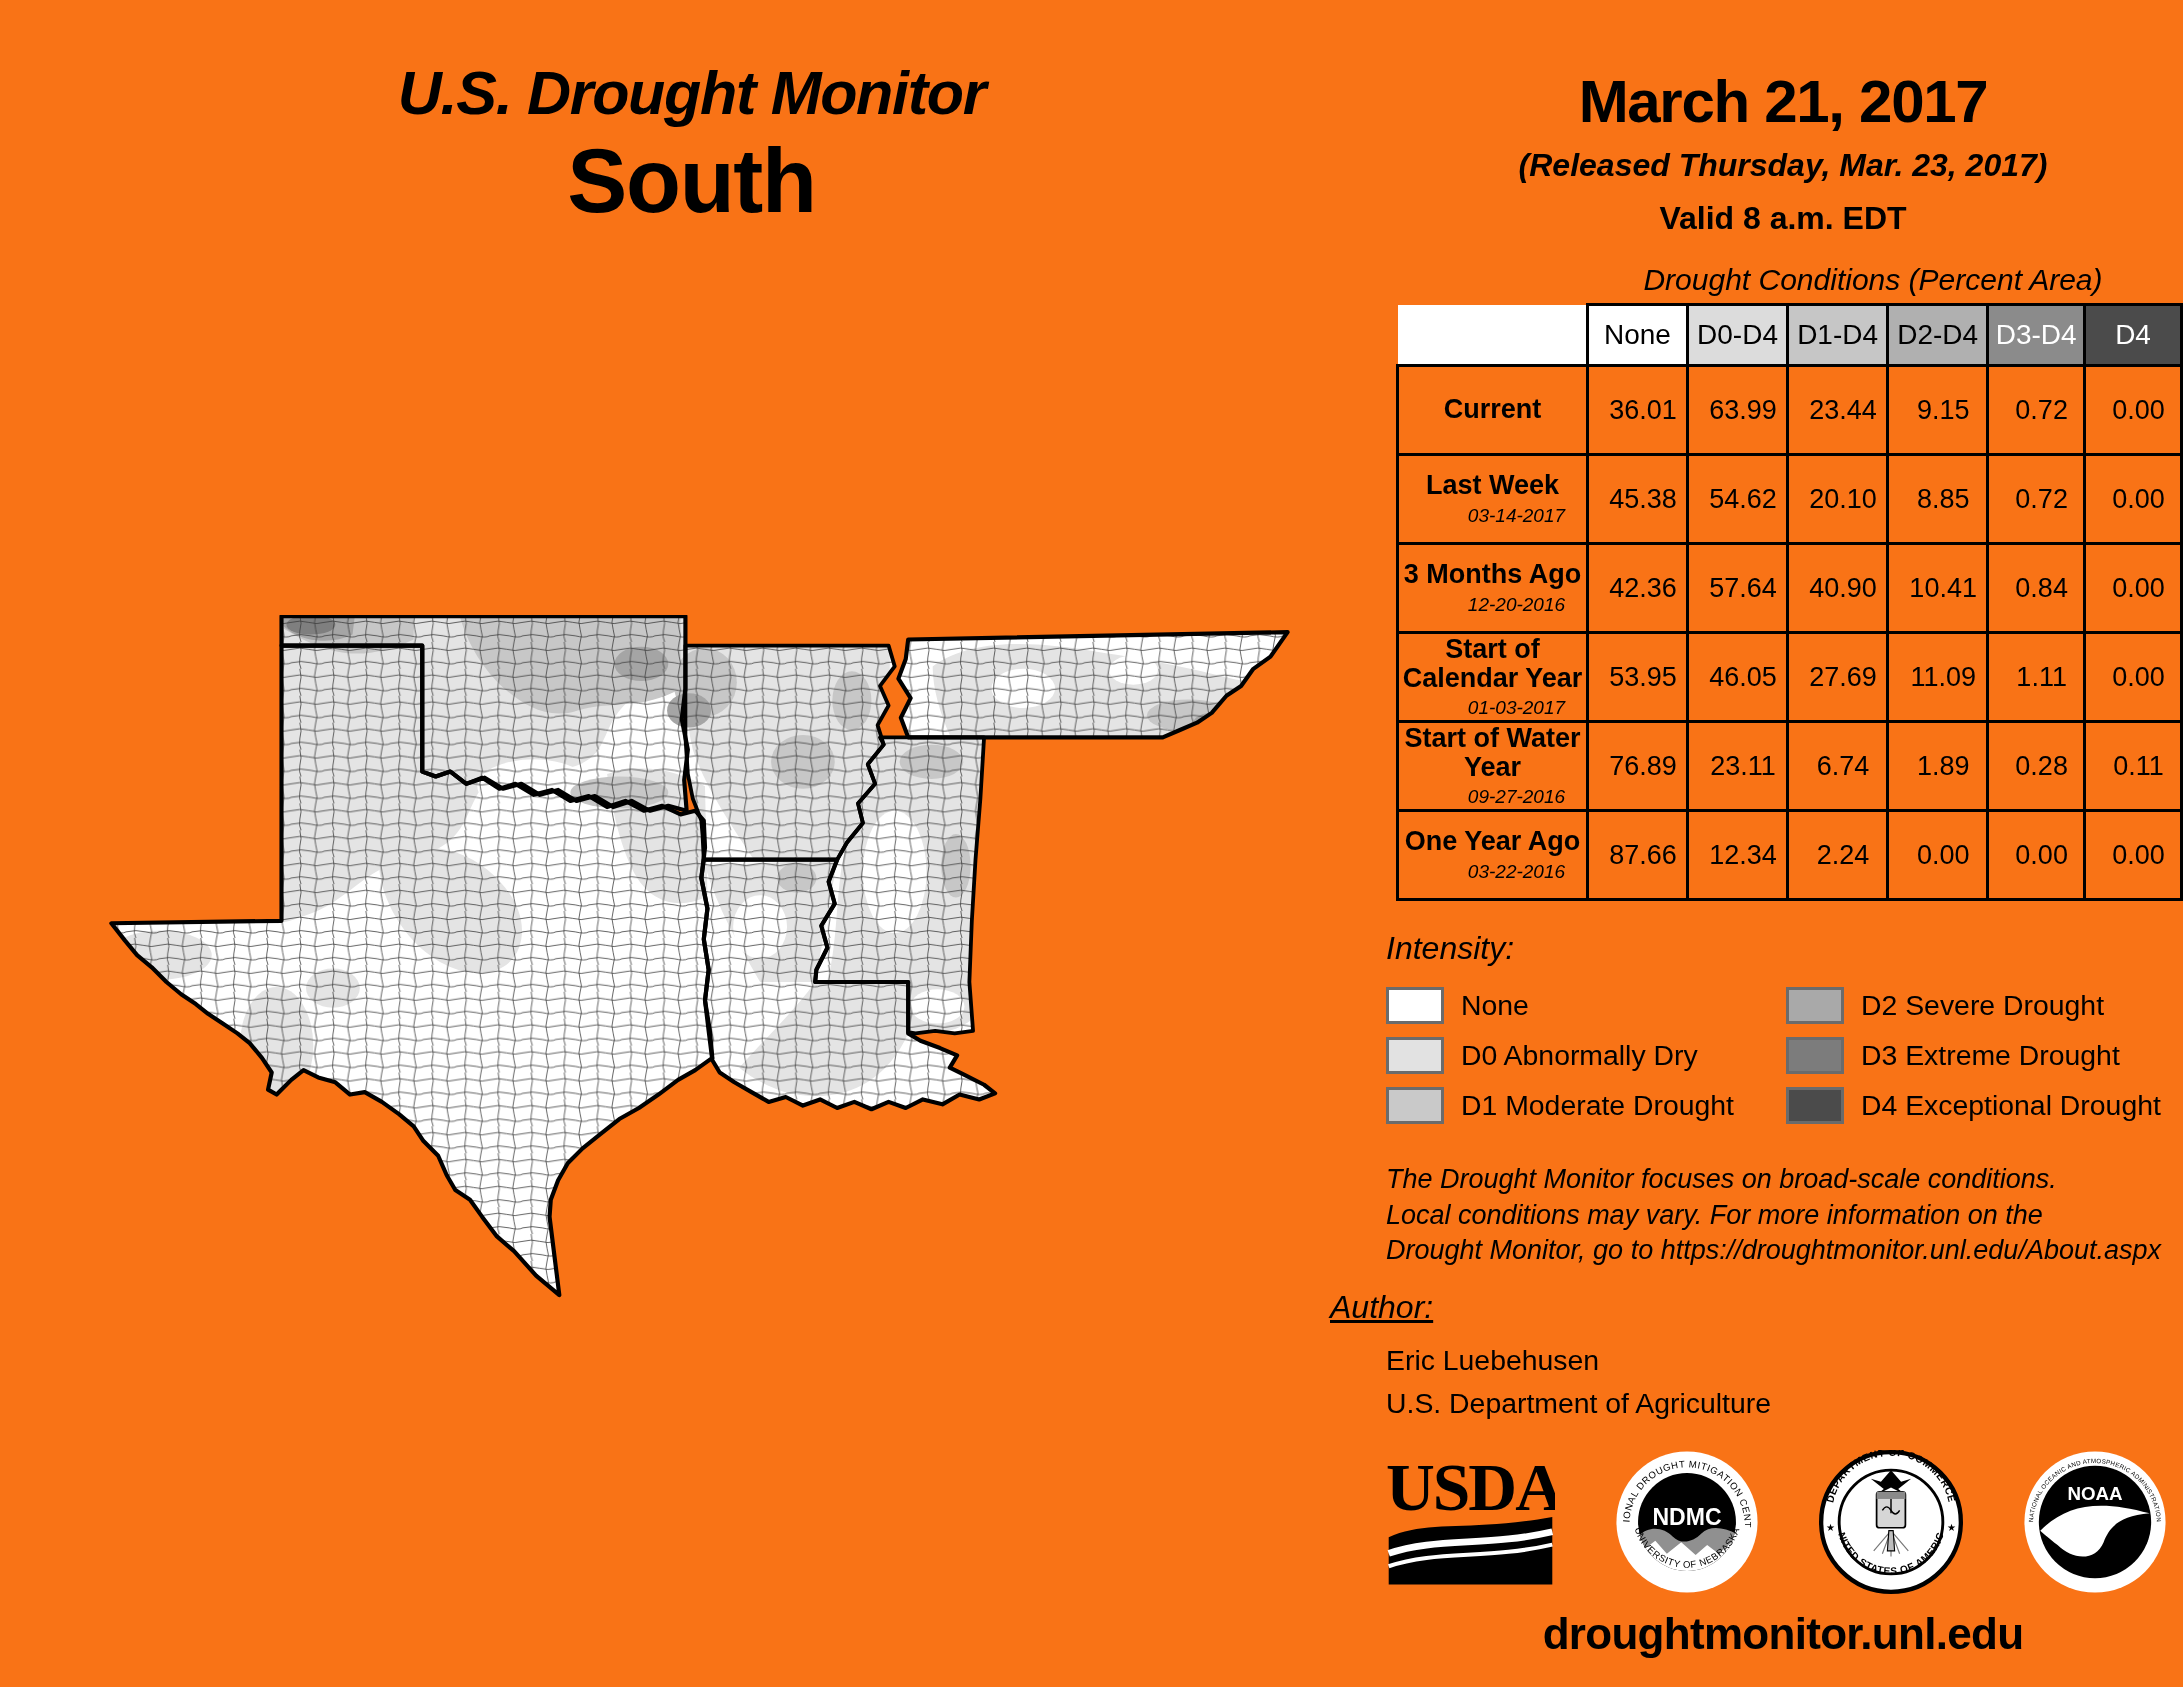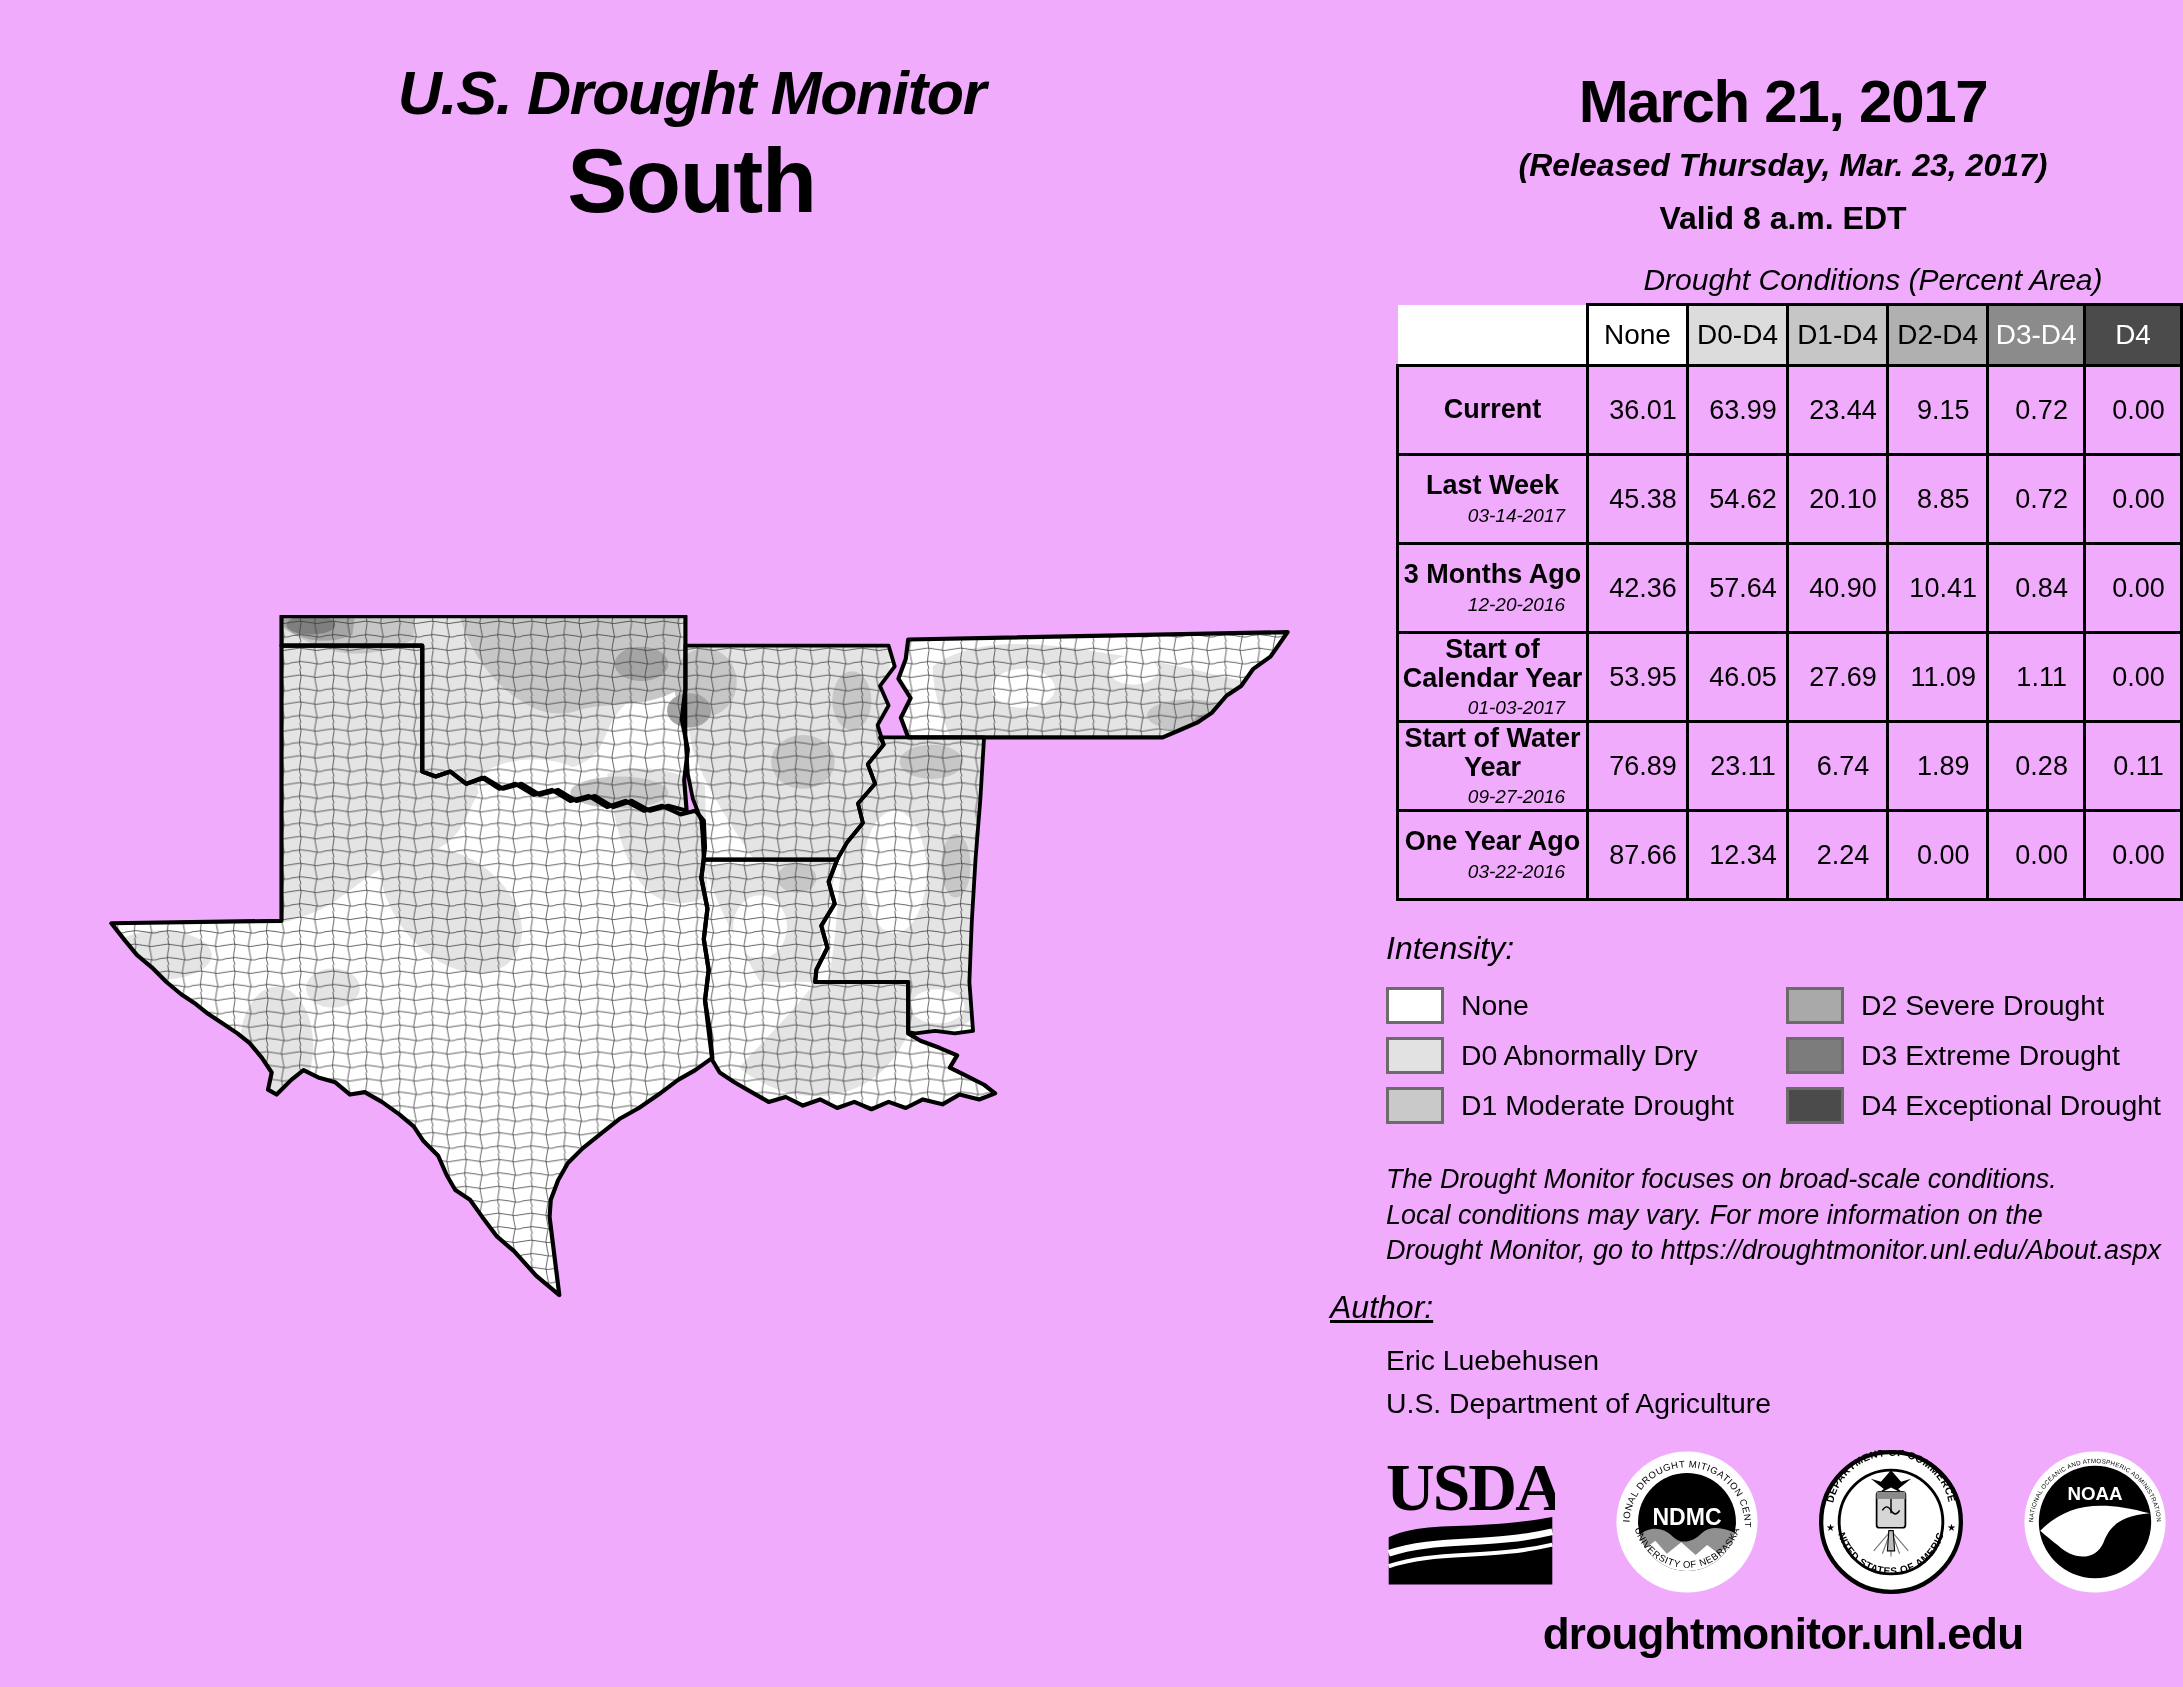--- a/index.html
+++ b/index.html
@@ -1,17 +1,17 @@
 <!DOCTYPE html>
 <html style="font-size:10.6px"><head>
 <meta charset="utf-8">
 <style>
   html,body { margin:0; padding:0; background:#fff; }
   .page {
-    position:relative; width:2183px; height:1687px; background:#f0abfc;
+    position:relative; width:2183px; height:1687px; background:#f97316;
     font-family:"Liberation Sans","DejaVu Sans",sans-serif; color:#000; overflow:hidden;
   }
   
   .title-main { position:absolute; left:0; top:58px; width:1383px; text-align:center;
     font-size:61px; font-weight:bold; font-style:italic; letter-spacing:-1.3px; }
   .title-region { position:absolute; left:0; top:130px; width:1383px; text-align:center;
     font-size:90px; font-weight:bold; letter-spacing:-1.3px; }
   
   .date-line { position:absolute; left:1376px; top:67px; width:814px; text-align:center;
     font-size:60px; font-weight:bold; letter-spacing:-1.3px; }

